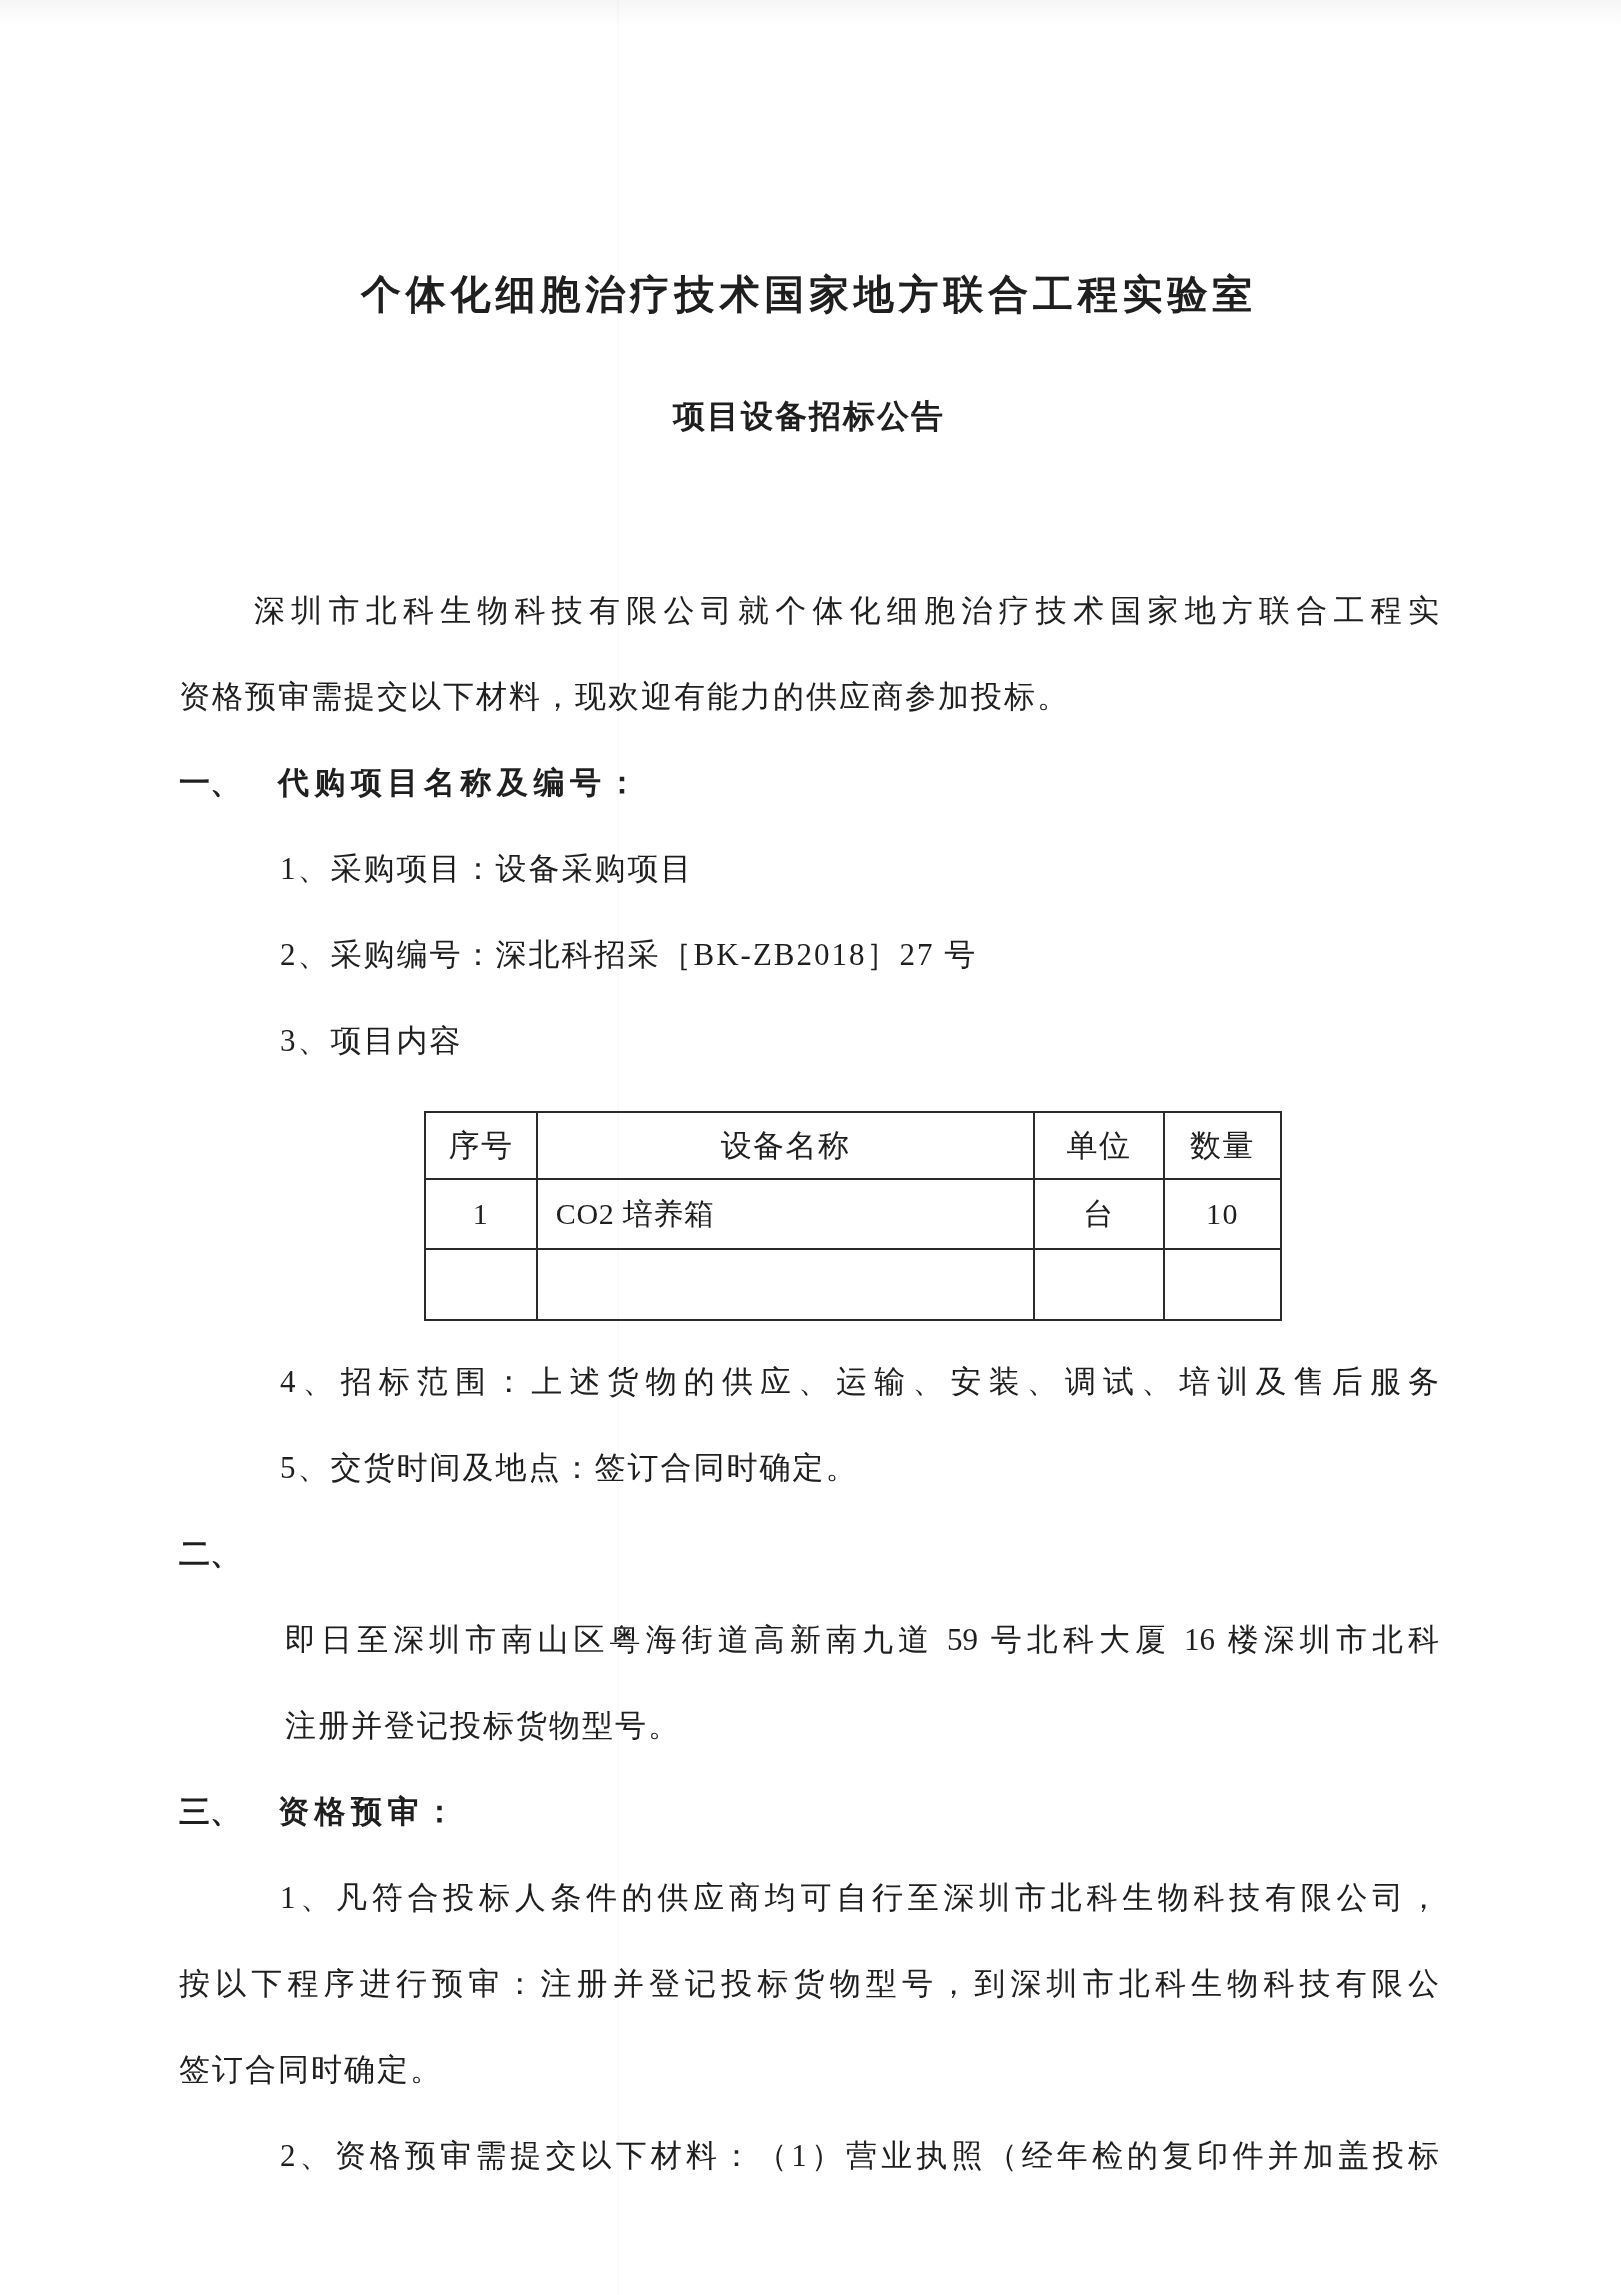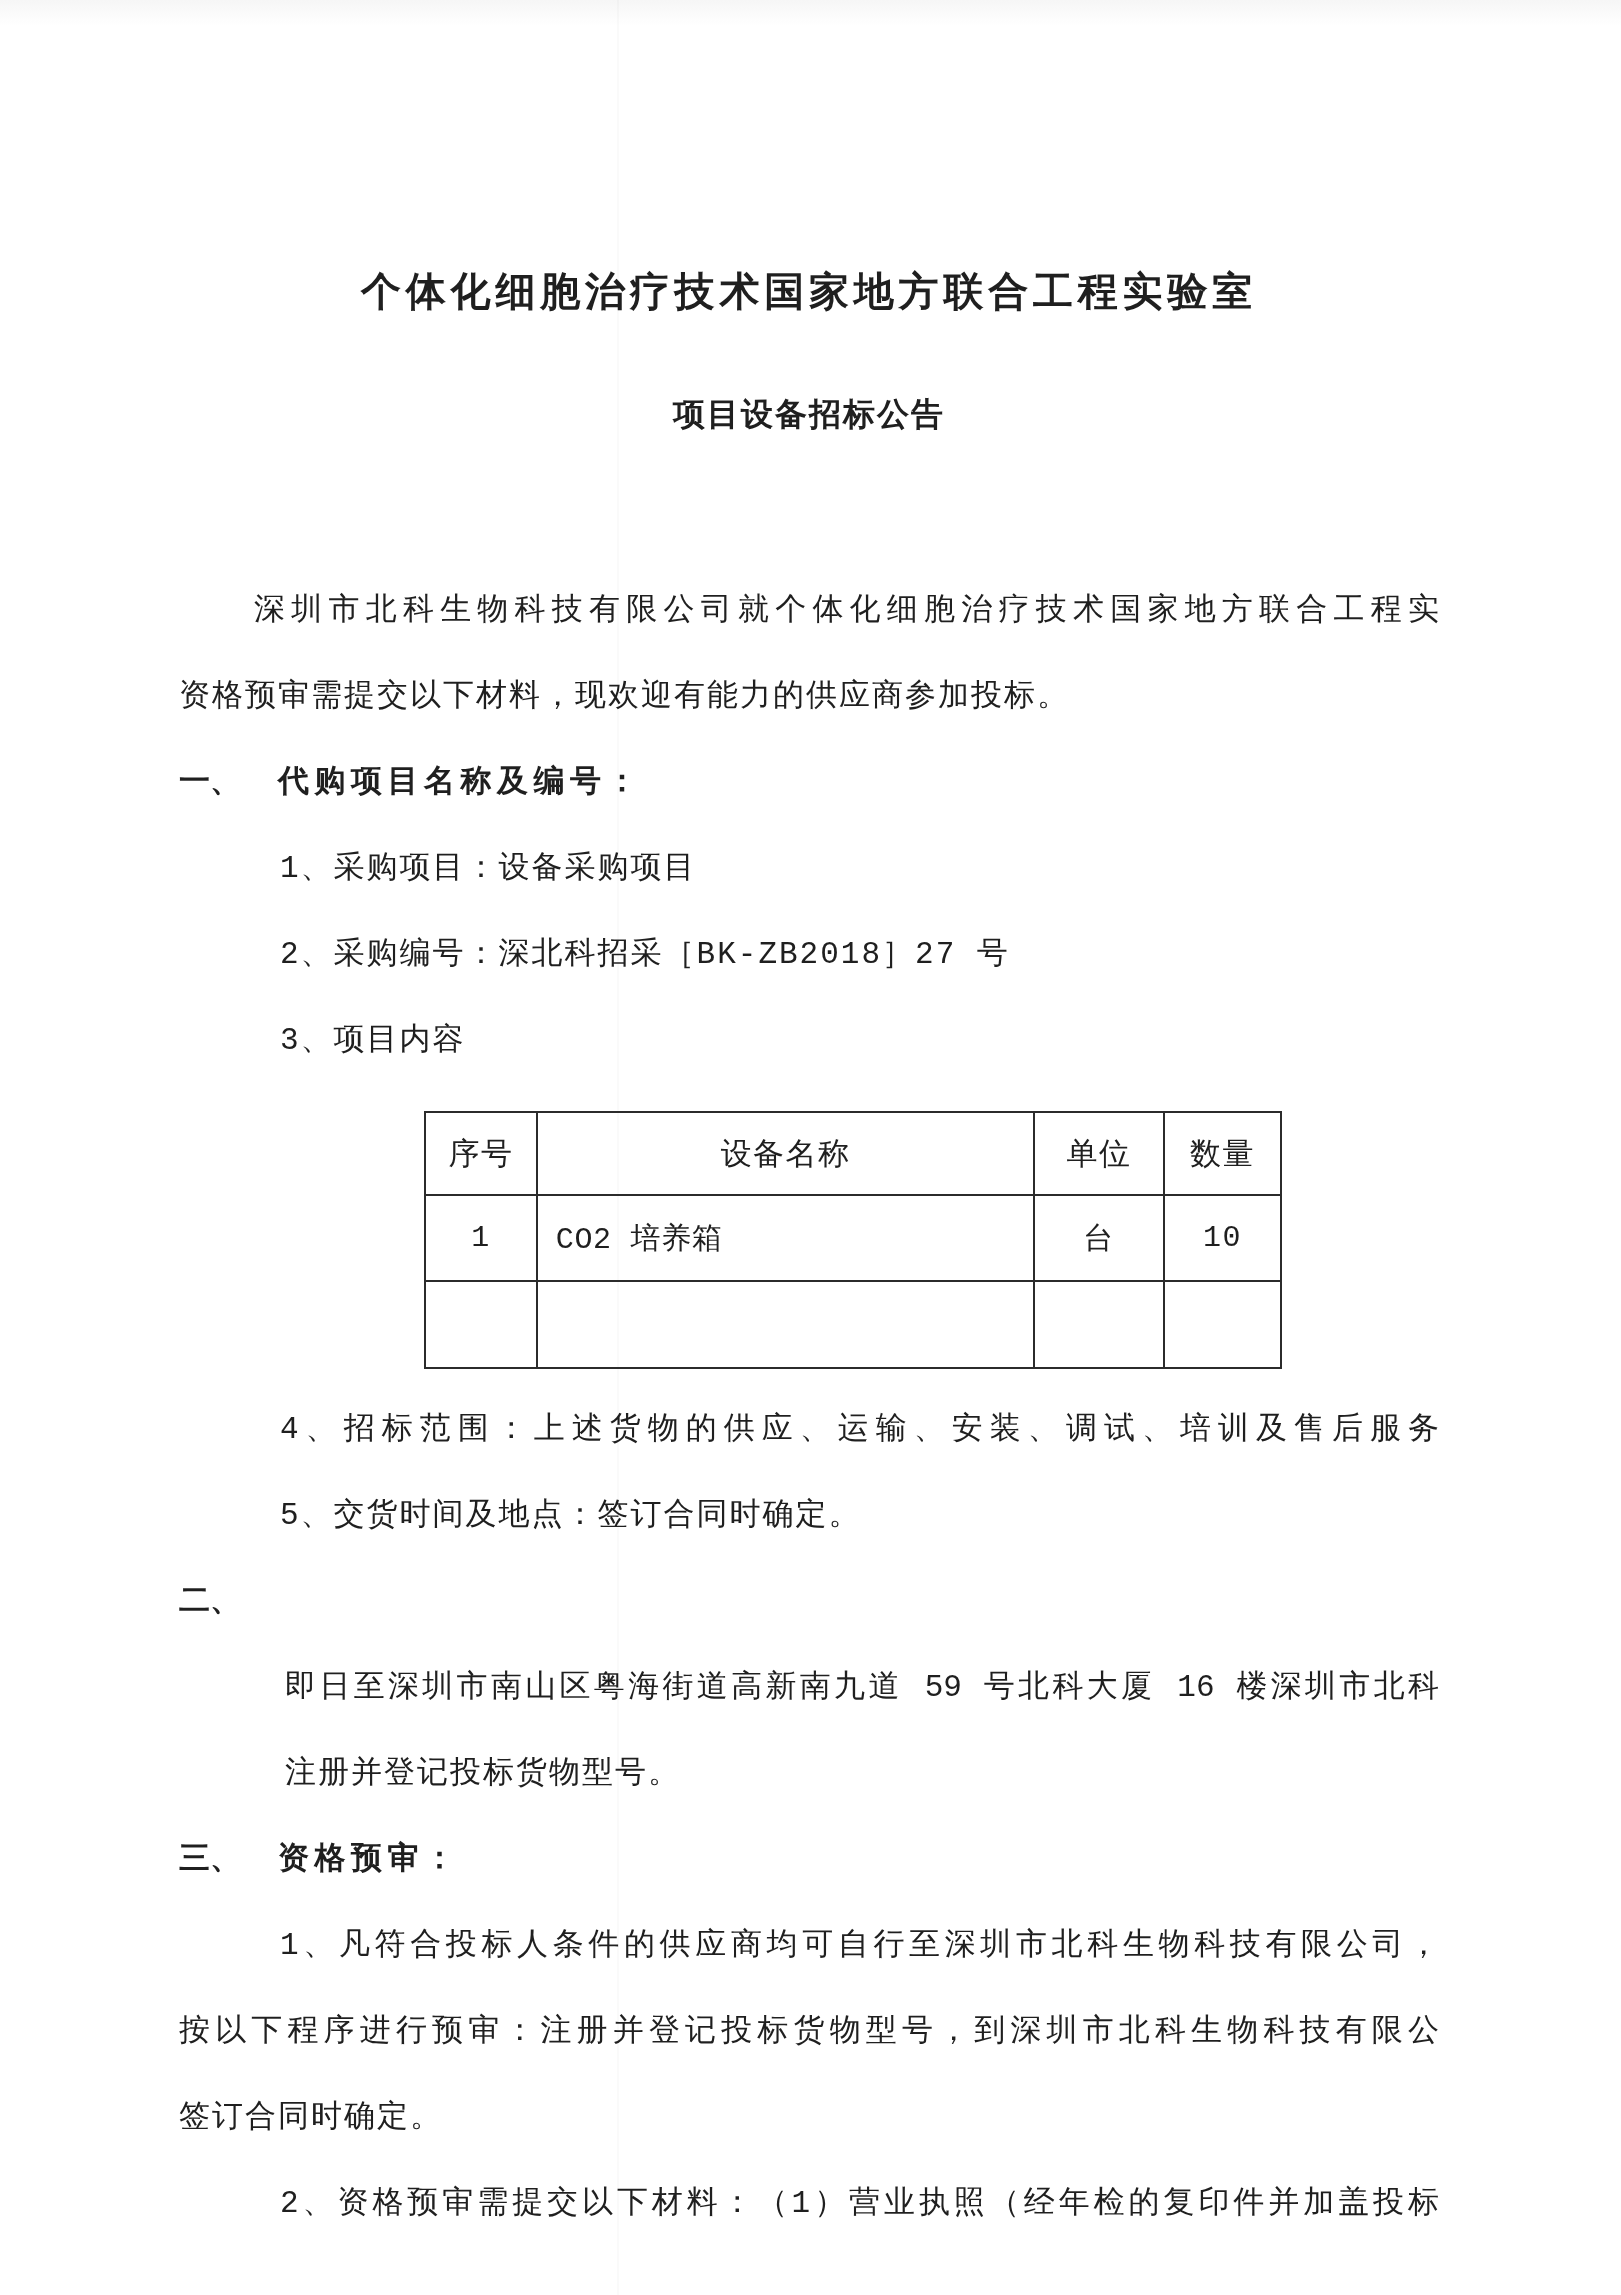--- a/index.html
+++ b/index.html
@@ -7,21 +7,20 @@
     width:1622px; height:2295px;
     background:#ffffff;
     font-family:"Liberation Serif","DejaVu Serif",serif;
     color:#1f1f1f;
     overflow:hidden;
   }
   .page {
     position:relative;
     width:1622px; height:2295px;
     background:linear-gradient(180deg,#f6f6f6 0px,#ffffff 26px);
-    font-family:Liberation Mono, monospace;
   }
   .scan-streak {
     position:absolute; left:617px; top:0; width:2px; height:100%;
     background:rgba(0,0,0,0.018);
   }
   .content { position:absolute; left:179px; top:0; width:1260px; }
 
   .title { text-align:center; font-weight:bold; }
   .t1 { margin-top:267px; font-size:40px; line-height:56px; letter-spacing:4.8px; }
   .t2 { margin-top:65px;  font-size:32px; line-height:57px; letter-spacing:2px; }
@@ -44,21 +43,21 @@
   .heading .num  { flex:0 0 99px; letter-spacing:0; }
   .heading .htxt { letter-spacing:5.5px; }
 
   .table-wrap { margin:27px 0 17.7px 245px; }
   table { border-collapse:collapse; width:856px; table-layout:fixed; }
   col.c1 { width:112px; } col.c2 { width:497px; }
   col.c3 { width:130px; } col.c4 { width:117px; }
   td {
     border:2px solid #2b2b2b;
     font-size:30px; text-align:center; vertical-align:middle;
-    letter-spacing:1.4px; padding:16px;
+    letter-spacing:1.4px; padding:8px;
   }
   tr.hdr  td { height:49px; font-size:31px; }
   tr.row1 td { height:52px; }
   tr.row2 td { height:53px; }
   td.name-cell { text-align:left; padding-left:17.7px; letter-spacing:0.7px; }
 </style>
 </head>
 <body>
 
 <div class="page">

